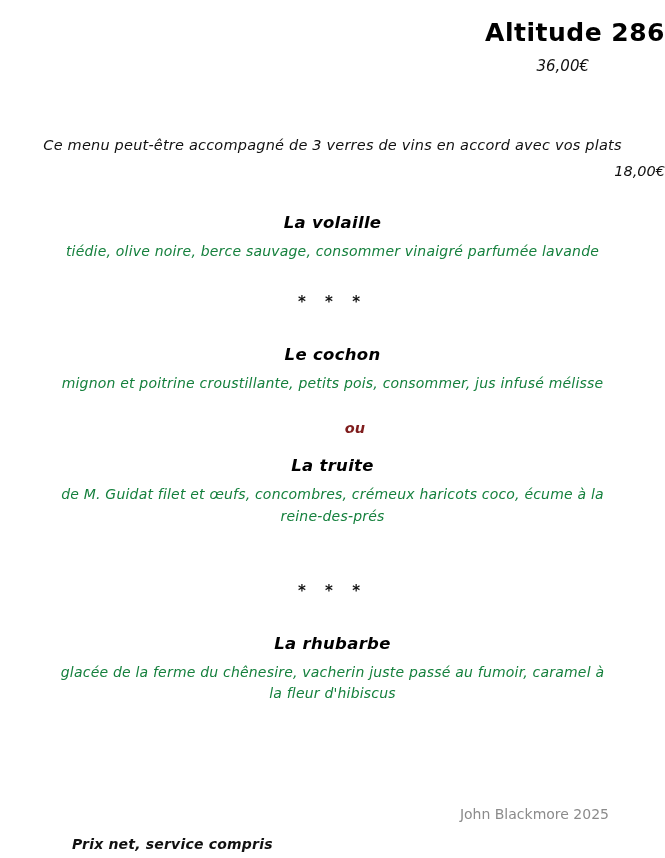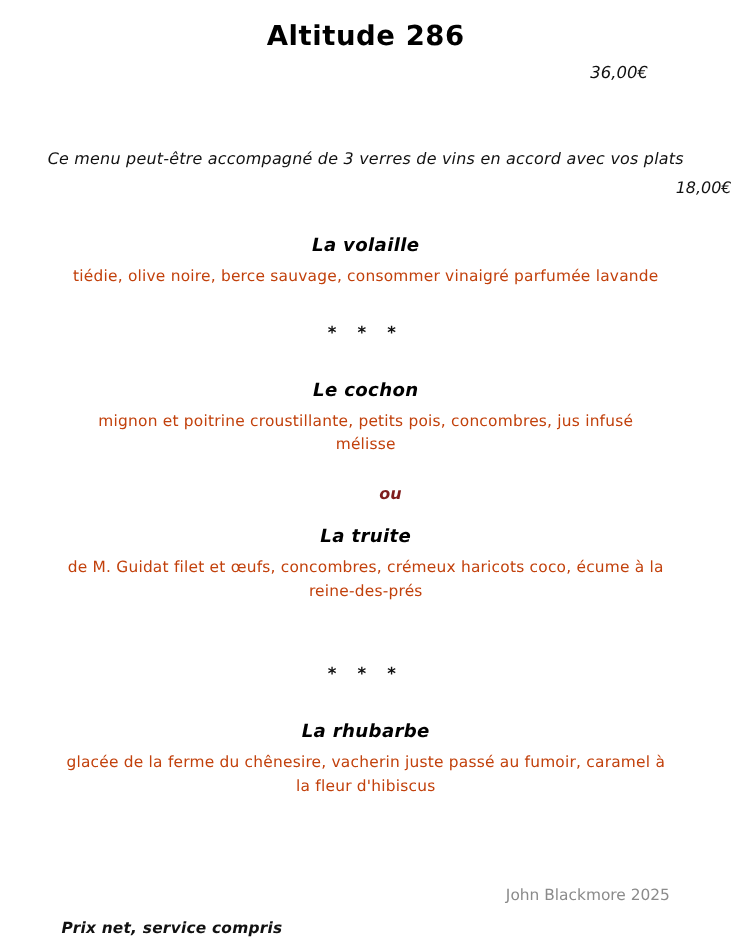--- a/index.html
+++ b/index.html
@@ -16,21 +16,21 @@
     overflow: hidden;
   }
   .page {
     position: relative;
     width: 665px;
     height: 858px;
     box-sizing: border-box;
     padding: 0;
   }
   .title {
-    text-align: center;
+    text-align: right;
     font-family: "DejaVu Sans", sans-serif;
     font-weight: bold;
     font-size: 25px;
     letter-spacing: 0.5px;
     margin-top: 18px;
     color: #000;
   }
   .price-right {
     text-align: right;
     padding-right: 76px;
@@ -61,25 +61,26 @@
   }
   .course-name {
     font-style: italic;
     font-weight: bold;
     font-size: 16.5px;
     color: #000;
     letter-spacing: 0.3px;
     margin-top: 20px;
   }
   .course-desc {
+    font-style: italic;
     font-size: 14px;
     margin: 9px auto 0 auto;
     width: 545px;
     line-height: 1.55;
-    color: #c2410c;
+    color: #15803d;
     letter-spacing: 0.2px;
   }
   .sep {
     text-align: center;
     font-size: 15px;
     letter-spacing: 7px;
     margin-top: 30px;
     color: #111;
     font-weight: bold;
   }
@@ -93,21 +94,21 @@
     padding-left: 45px;
   }
   .course-tight {
     margin-top: 6px;
   }
   .sep-wide {
     margin-top: 54px;
   }
   .footer-left {
     position: absolute;
-    left: 56px;
+    left: 72px;
     bottom: 24px;
     font-style: italic;
     font-weight: bold;
     font-size: 14px;
     color: #111;
     letter-spacing: 0.2px;
   }
   .footer-right {
     position: absolute;
     right: 56px;
@@ -140,21 +141,21 @@
 
   <div class="course">
     <div class="course-name">La volaille</div>
     <div class="course-desc">tiédie, olive noire, berce sauvage, consommer vinaigré parfumée lavande</div>
   </div>
 
   <div class="sep">*  *  *</div>
 
   <div class="course">
     <div class="course-name">Le cochon</div>
-    <div class="course-desc">mignon et poitrine croustillante, petits pois, concombres, jus infusé mélisse</div>
+    <div class="course-desc">mignon et poitrine croustillante, petits pois, consommer, jus infusé mélisse</div>
   </div>
 
   <div class="ou">ou</div>
 
   <div class="course course-tight">
     <div class="course-name">La truite</div>
     <div class="course-desc">de M. Guidat filet et œufs, concombres, crémeux haricots coco, écume à la reine-des-prés</div>
   </div>
 
   <div class="sep sep-wide">*  *  *</div>

